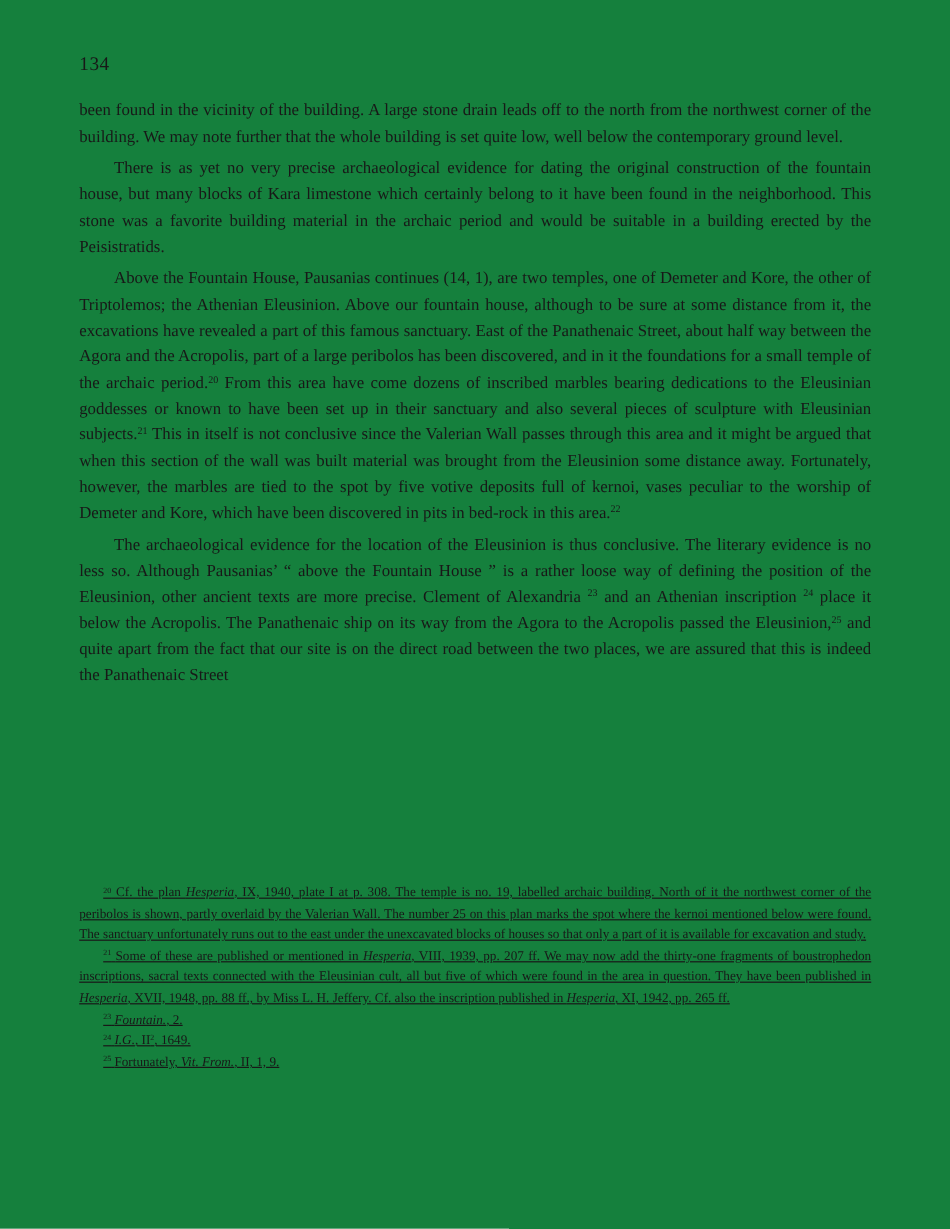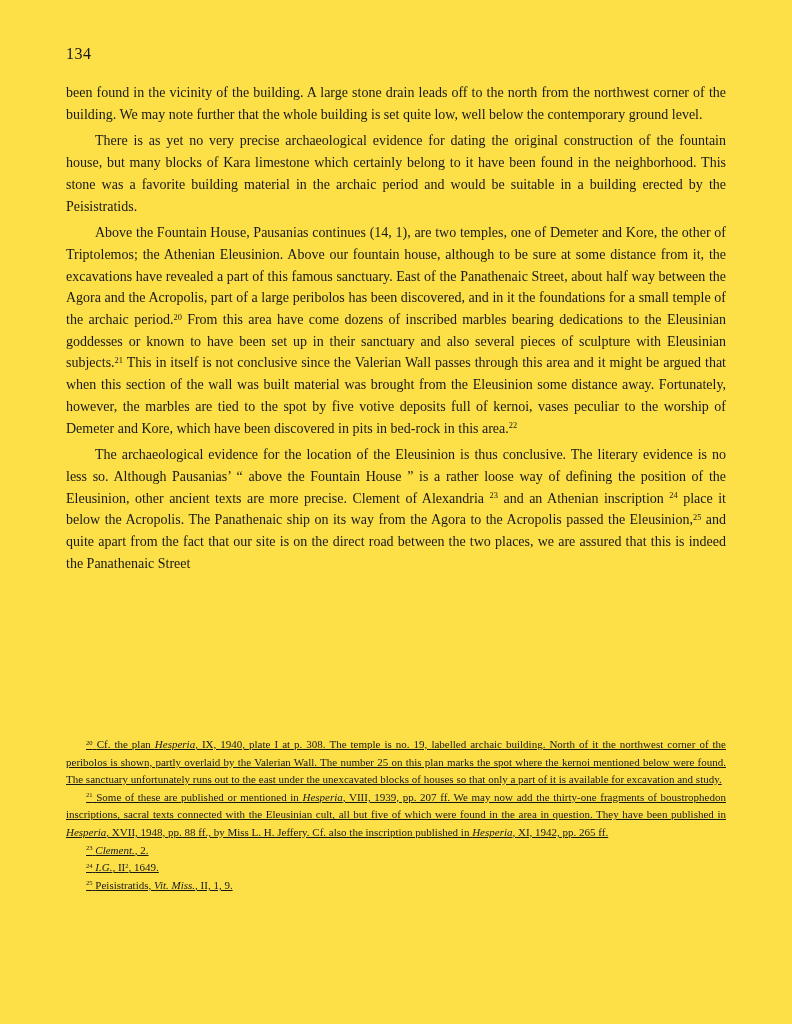--- a/index.html
+++ b/index.html
@@ -5,21 +5,21 @@
   html, body {
     margin: 0;
     padding: 0;
     background: #e8e8e8;
   }
   .page {
     position: relative;
     width: 792px;
     height: 1024px;
     margin: 0 auto;
-    background: #fde047;
+    background: #15803d;
     color: #181818;
     font-family: "Liberation Serif", "DejaVu Serif", serif;
     overflow: hidden;
   }
   .pagehead {
     position: absolute;
     top: 44px;
     left: 66px;
     right: 66px;
     height: 22px;
@@ -90,17 +90,17 @@
   </div>
   <div class="bodytext" id="body-text">
       <p><span>been found in the vicinity of the building.  A large stone drain leads off to the north from the northwest corner of the building.  We may note further that the whole building is set quite low, well below the contemporary ground level.</span></p>
       <p class="ind"><span>There is as yet no very precise archaeological evidence for dating the original construction of the fountain house, but many blocks of Kara limestone which certainly belong to it have been found in the neighborhood.  This stone was a favorite building material in the archaic period and would be suitable in a building erected by the Peisistratids.</span></p>
       <p class="ind"><span>Above the Fountain House, Pausanias continues (14, 1), are two temples, one of Demeter and Kore, the other of Triptolemos; the Athenian Eleusinion.  Above our fountain house, although to be sure at some distance from it, the excavations have revealed a part of this famous sanctuary.  East of the Panathenaic Street, about half way between the Agora and the Acropolis, part of a large peribolos has been discovered, and in it the foundations for a small temple of the archaic period.</span><sup>20</sup><span>  From this area have come dozens of inscribed marbles bearing dedications to the Eleusinian goddesses or known to have been set up in their sanctuary and also several pieces of sculpture with Eleusinian subjects.</span><sup>21</sup><span>  This in itself is not conclusive since the Valerian Wall passes through this area and it might be argued that when this section of the wall was built material was brought from the Eleusinion some distance away.  Fortunately, however, the marbles are tied to the spot by five votive deposits full of kernoi, vases peculiar to the worship of Demeter and Kore, which have been discovered in pits in bed-rock in this area.</span><sup>22</sup></p>
       <p class="ind"><span>The archaeological evidence for the location of the Eleusinion is thus conclusive.  The literary evidence is no less so.  Although Pausanias’ “ above the Fountain House ” is a rather loose way of defining the position of the Eleusinion, other ancient texts are more precise.  Clement of Alexandria </span><sup>23</sup><span> and an Athenian inscription </span><sup>24</sup><span> place it below the Acropolis.  The Panathenaic ship on its way from the Agora to the Acropolis passed the Eleusinion,</span><sup>25</sup><span> and quite apart from the fact that our site is on the direct road between the two places, we are assured that this is indeed the Panathenaic Street</span></p>
     </div>
   <div class="footnotes" id="footnotes">
       <p><sup>20</sup> <span>Cf. the plan </span><span class="it">Hesperia</span><span>, IX, 1940, plate I at p. 308.  The temple is no. 19, labelled archaic building.  North of it the northwest corner of the peribolos is shown, partly overlaid by the Valerian Wall.  The number 25 on this plan marks the spot where the kernoi mentioned below were found.  The sanctuary unfortunately runs out to the east under the unexcavated blocks of houses so that only a part of it is available for excavation and study.</span></p>
       <p><sup>21</sup> <span>Some of these are published or mentioned in </span><span class="it">Hesperia</span><span>, VIII, 1939, pp. 207 ff.  We may now add the thirty-one fragments of boustrophedon inscriptions, sacral texts connected with the Eleusinian cult, all but five of which were found in the area in question.  They have been published in </span><span class="it">Hesperia</span><span>, XVII, 1948, pp. 88 ff., by Miss L. H. Jeffery.  Cf. also the inscription published in </span><span class="it">Hesperia</span><span>, XI, 1942, pp. 265 ff.</span></p>
-      <p><sup>23</sup> <span class="it">Clement.</span><span>, 2.</span></p>
+      <p><sup>23</sup> <span class="it">Fountain.</span><span>, 2.</span></p>
       <p><sup>24</sup> <span class="it">I.G.</span><span>, II</span><sup>2</sup><span>, 1649.</span></p>
-      <p><sup>25</sup> <span>Peisistratids, </span><span class="it">Vit. Miss.</span><span>, II, 1, 9.</span></p>
+      <p><sup>25</sup> <span>Fortunately, </span><span class="it">Vit. From.</span><span>, II, 1, 9.</span></p>
     </div>
 </div>
 
 </body></html>

